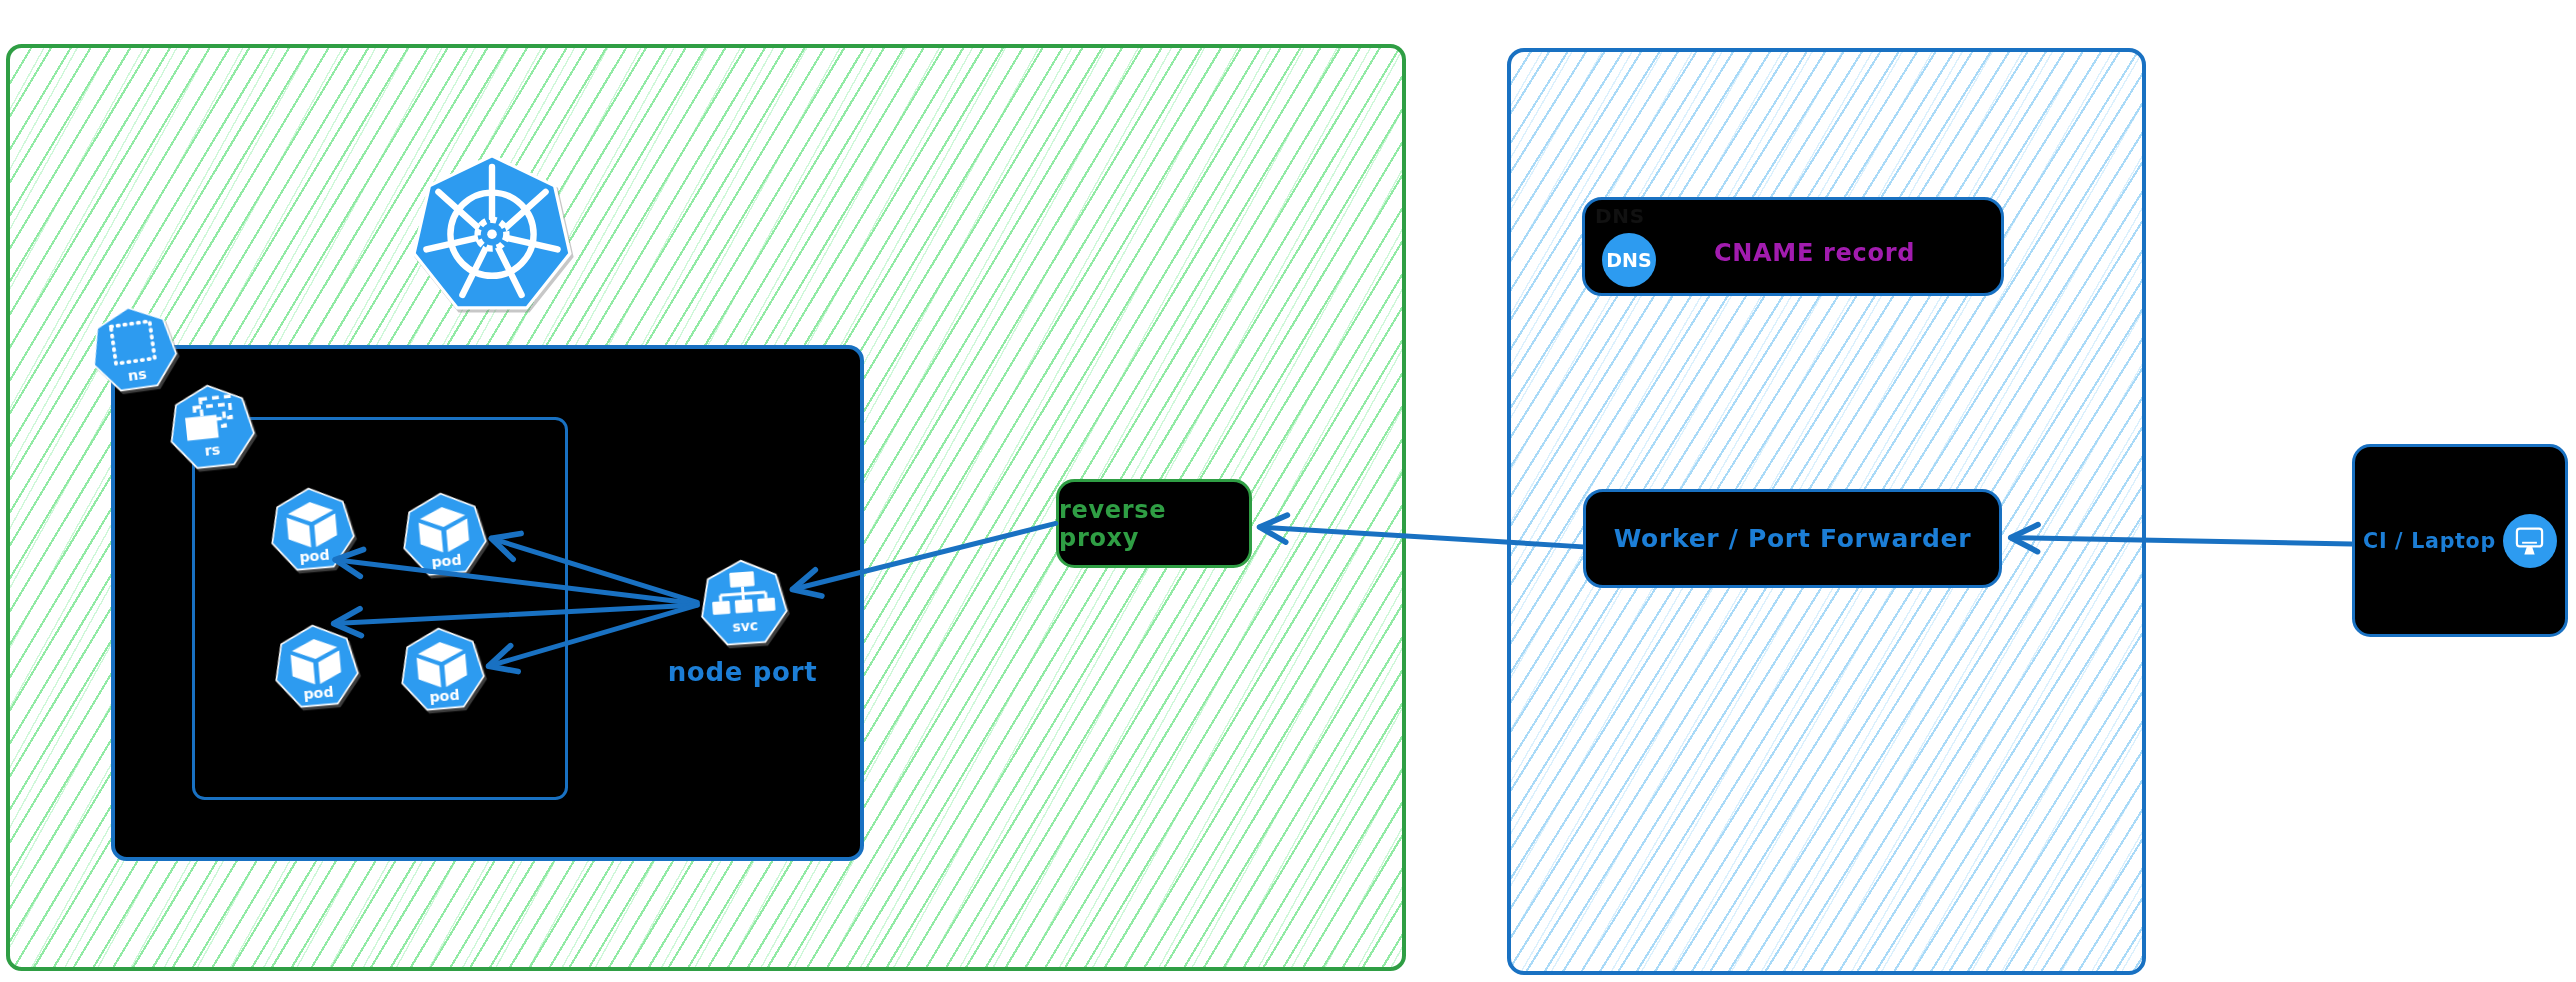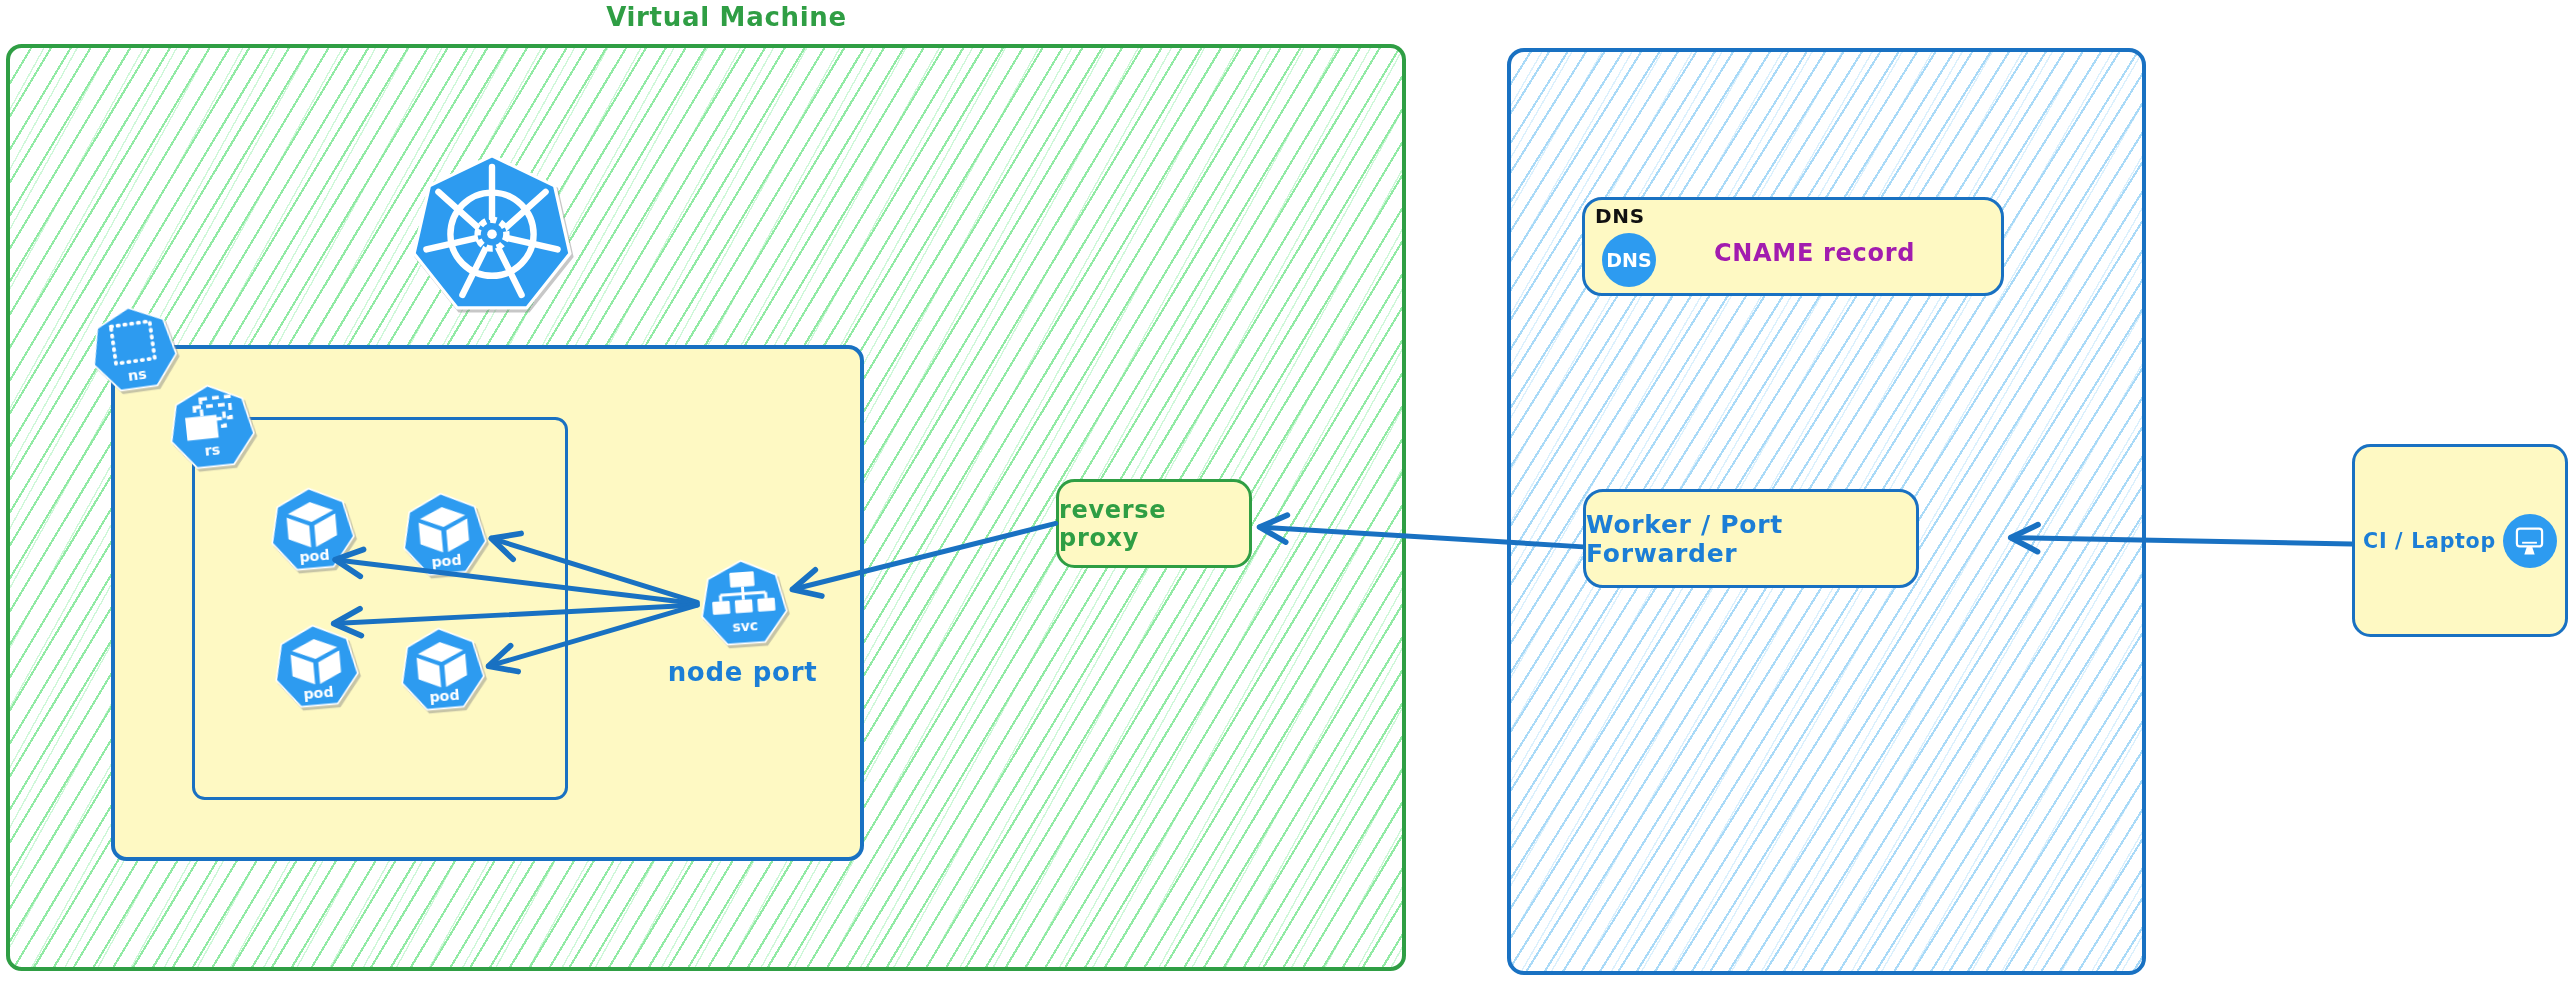--- a/index.html
+++ b/index.html
@@ -26,33 +26,33 @@
       repeating-linear-gradient(120deg, rgba(185,226,250,0.5) 0 1.4px, transparent 1.4px 26px);
   }
   .region-title{
     position:absolute; width:369px; text-align:center;
     font-size:26px; font-weight:bold; letter-spacing:0.7px;
   }
   .title-green{color:#2f9e44; left:542px; top:2.1px;}
   .title-blue{color:#1c7ed6; left:1654px; top:3.6px;}
   
   .node-box{
-    position:absolute; box-sizing:border-box; background:#fef9c3;
+    position:absolute; box-sizing:border-box; background:#000000;
     display:flex; align-items:center; justify-content:center;
   }
   .ns-box{left:111px; top:345px; width:753px; height:516px;
     border:4.3px solid #1971c2; border-radius:15.6px;}
   .rs-box{left:192px; top:417px; width:376px; height:383px;
     border:3.6px solid #1971c2; border-radius:12.8px;}
   .rp-box{left:1056px; top:479px; width:196px; height:89px;
     border:3.6px solid #2f9e44; border-radius:18.5px;}
   .rp-box span{color:#2f9e44; font-size:24px; font-weight:bold; letter-spacing:0.7px;}
   .dns-box{left:1582px; top:197px; width:422px; height:99px;
     border:3.6px solid #1971c2; border-radius:20px; justify-content:flex-start;}
-  .worker-box{left:1583px; top:489px; width:336px; height:99px;
+  .worker-box{left:1583px; top:489px; width:419px; height:99px;
     border:3.6px solid #1971c2; border-radius:20px;}
   .worker-box span{color:#1c7ed6; font-size:25px; font-weight:bold; letter-spacing:0.7px;}
   .ci-box{left:2352px; top:444px; width:216px; height:193px;
     border:3.6px solid #1971c2; border-radius:18.5px;
     flex-direction:row; gap:7px;}
   .ci-box .ci-label{color:#1c7ed6; font-size:20.6px; font-weight:bold; letter-spacing:0.7px;}
   
   .dns-tag{position:absolute; left:1595px; top:204px; color:#111111;
     font-size:20px; font-weight:bold; letter-spacing:0.7px;}
   .dns-badge{
@@ -76,21 +76,20 @@
   
   #arrows{position:absolute; left:0; top:0; z-index:40; pointer-events:none;}
   .icon-label{font-family:"DejaVu Sans", sans-serif; font-weight:bold; fill:#ffffff;}
 </style>
 </head>
 <body>
 
 <div id="canvas">
 
   <div class="region vm-region"></div>
-  <div class="region-title title-green">Virtual Machine</div>
 
   <div class="region ext-region"></div>
 
   <div class="node-box ns-box"></div>
   <div class="node-box rs-box"></div>
 
   <div class="hept" style="left:412px; top:151px;">
     <svg width="160" height="160" viewBox="0 0 100 100">
       <polygon points="50,3 89.1,21.8 98.7,64.1 71.7,98.1 28.3,98.1 1.3,64.1 10.9,21.8" fill="#2d9bf0" stroke="#ffffff" stroke-width="2"></polygon>
       <circle cx="50" cy="52" r="26" fill="none" stroke="#ffffff" stroke-width="4"></circle>

